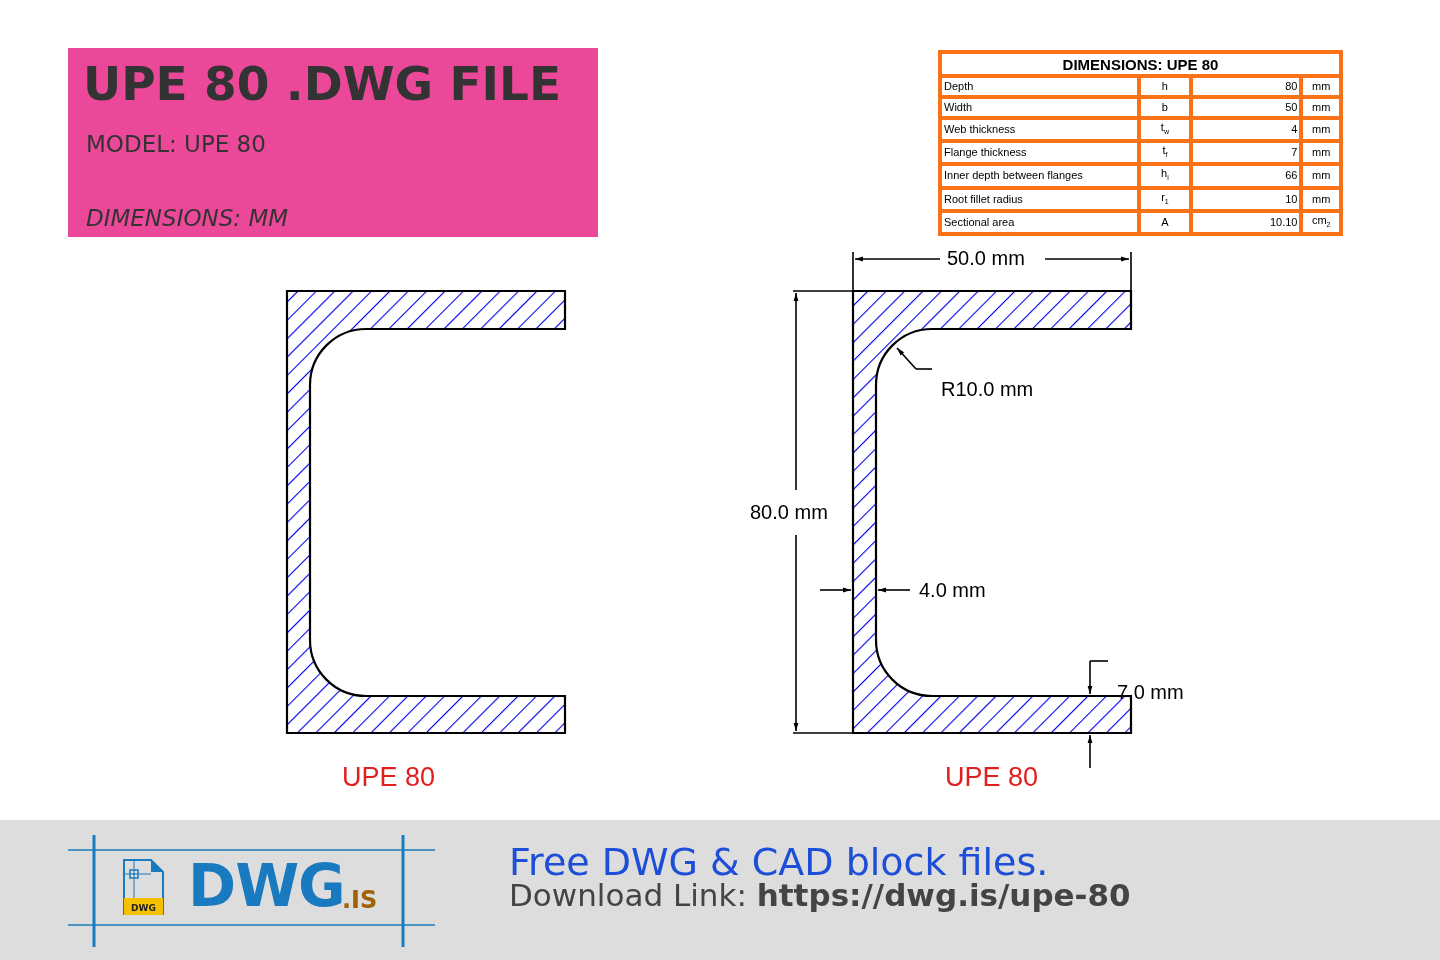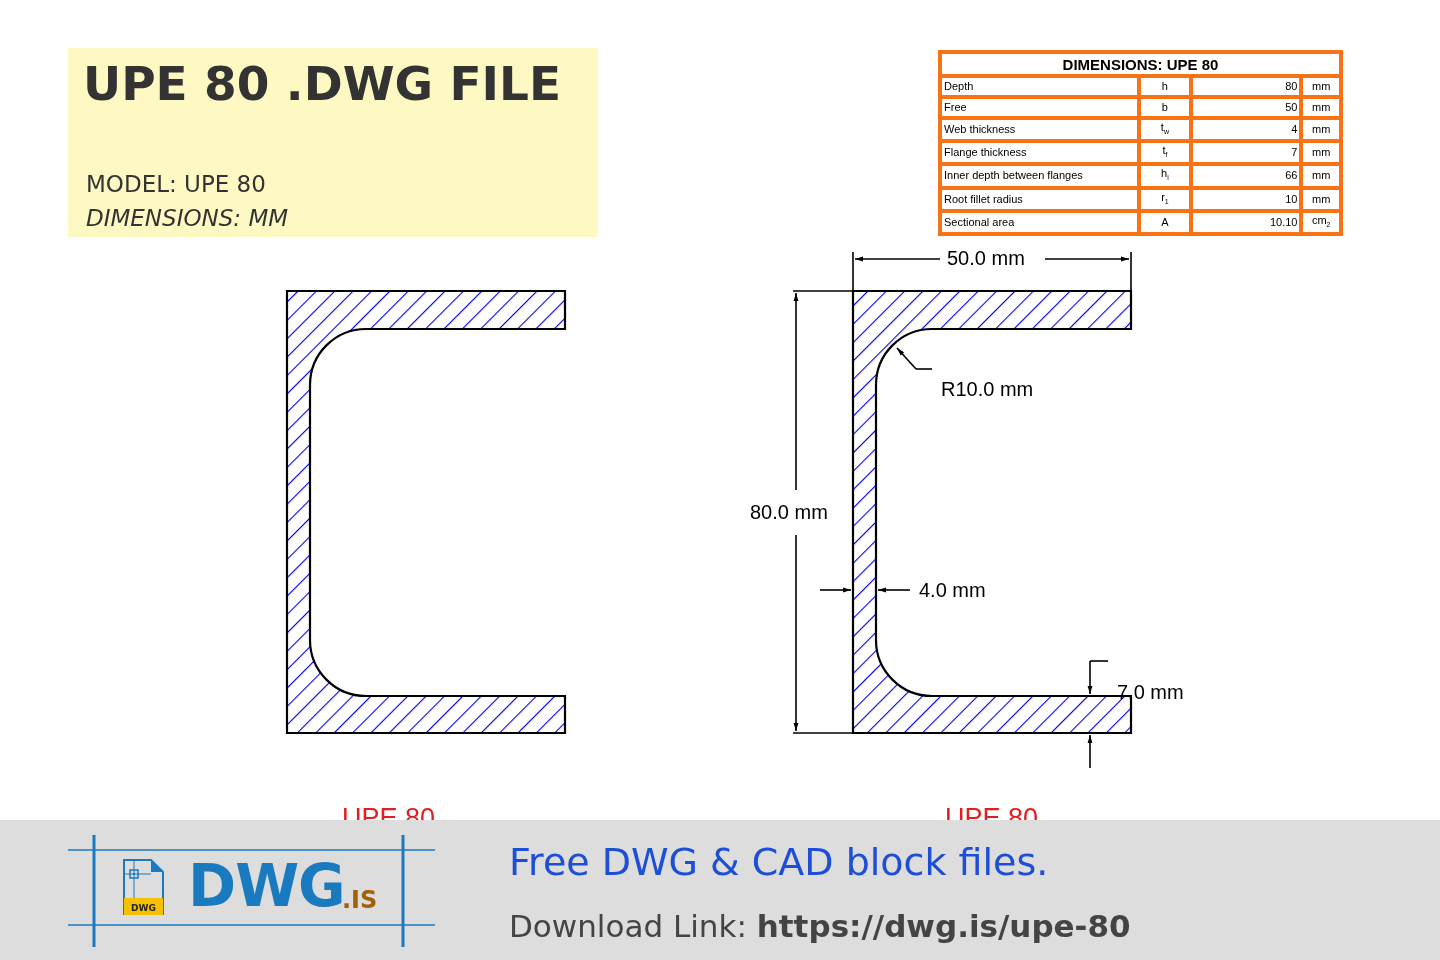--- a/index.html
+++ b/index.html
@@ -1,39 +1,39 @@
 <!DOCTYPE html>
 <html><head>
 <meta charset="utf-8">
 <style>
   html, body { margin: 0; padding: 0; }
   body { width: 1440px; height: 960px; background: #ffffff; position: relative; overflow: hidden; font-family: "DejaVu Sans", sans-serif; }
-  .title-box { position: absolute; left: 68px; top: 48px; width: 530px; height: 189px; background: #fef9c3; }
+  .title-box { position: absolute; left: 68px; top: 48px; width: 530px; height: 189px; background: #ec4899; }
   .title { position: absolute; left: 15px; top: 8px; font-family: "DejaVu Sans", sans-serif; font-weight: bold; font-size: 47px; color: #333333; letter-spacing: 0px; white-space: nowrap; }
   .meta { position: absolute; left: 18px; font-family: "DejaVu Sans", sans-serif; font-size: 23px; color: #333333; white-space: nowrap; }
-  .meta.m1 { top: 83px; margin-top: 40px; } .meta.m2 { top: 116px; } .meta.m3 { top: 157px; font-style: italic; }
+  .meta.m1 { top: 83px; } .meta.m2 { top: 116px; } .meta.m3 { top: 157px; font-style: italic; }
 
   table.dims { position: absolute; left: 938px; top: 50px; width: 405px; border-collapse: collapse; font-family: "Liberation Sans", sans-serif; font-size: 11px; color: #000; }
   table.dims td, table.dims th { border: 4px solid #f97316; padding: 0 2px; height: 17px; line-height: 15px; }
   table.dims th { font-size: 15px; font-weight: bold; height: 20px; }
   table.dims td.sym { text-align: center; width: 46px; }
   table.dims td.val { text-align: right; width: 105px; }
   table.dims td.unit { text-align: center; width: 32px; }
   table.dims td.name { width: 196px; }
 
   svg.drawing { position: absolute; left: 0; top: 0; }
-  .label-red { position: absolute; font-family: "Liberation Sans", sans-serif; font-size: 27px; color: #e02020; white-space: nowrap; margin-top: 41px; }
+  .label-red { position: absolute; font-family: "Liberation Sans", sans-serif; font-size: 27px; color: #e02020; white-space: nowrap; }
   .dimtext { position: absolute; font-family: "Liberation Sans", sans-serif; font-size: 20px; color: #000; white-space: nowrap; }
 
   .footer { position: absolute; left: 0; top: 820px; width: 1440px; height: 140px; background: #dddddd; }
   .logo-frame { position: absolute; left: 0; top: 0; }
   .logo-text { position: absolute; left: 188px; top: 32px; font-family: "DejaVu Sans", sans-serif; font-weight: bold; font-size: 58px; color: #1a7abf; letter-spacing: -1px; }
   .logo-is { position: absolute; left: 342px; top: 66px; font-family: "DejaVu Sans", sans-serif; font-weight: bold; font-size: 24px; color: #a16207; }
   .tagline { position: absolute; left: 509px; top: 20px; font-family: "DejaVu Sans", sans-serif; font-size: 38px; color: #1d4ed8; white-space: nowrap; }
-  .download { position: absolute; left: 509px; top: 88px; font-family: "DejaVu Sans", sans-serif; font-size: 31px; color: #444; white-space: nowrap; }
+  .download { position: absolute; left: 509px; top: 57px; font-family: "DejaVu Sans", sans-serif; font-size: 31px; color: #444; white-space: nowrap; }
   .download b { color: #444; }
 </style>
 </head>
 <body>
 
 <div class="title-box">
   <div class="title">UPE 80 .DWG FILE</div>
   <div class="meta m1">MODEL:  UPE 80</div>
   <div class="meta m3">DIMENSIONS:  MM</div>
 </div>
@@ -45,21 +45,21 @@
       </tr>
   </thead>
   <tbody>
     <tr>
       <td class="name">Depth</td>
       <td class="sym"><span>h</span></td>
       <td class="val">80</td>
       <td class="unit">mm</td>
     </tr>
     <tr>
-      <td class="name">Free</td>
+      <td class="name">Width</td>
       <td class="sym"><span>b</span></td>
       <td class="val">50</td>
       <td class="unit">mm</td>
     </tr>
     <tr>
       <td class="name">Web thickness</td>
       <td class="sym"><span>t</span><sub style="font-size:7px">w</sub></td>
       <td class="val">4</td>
       <td class="unit">mm</td>
     </tr>

